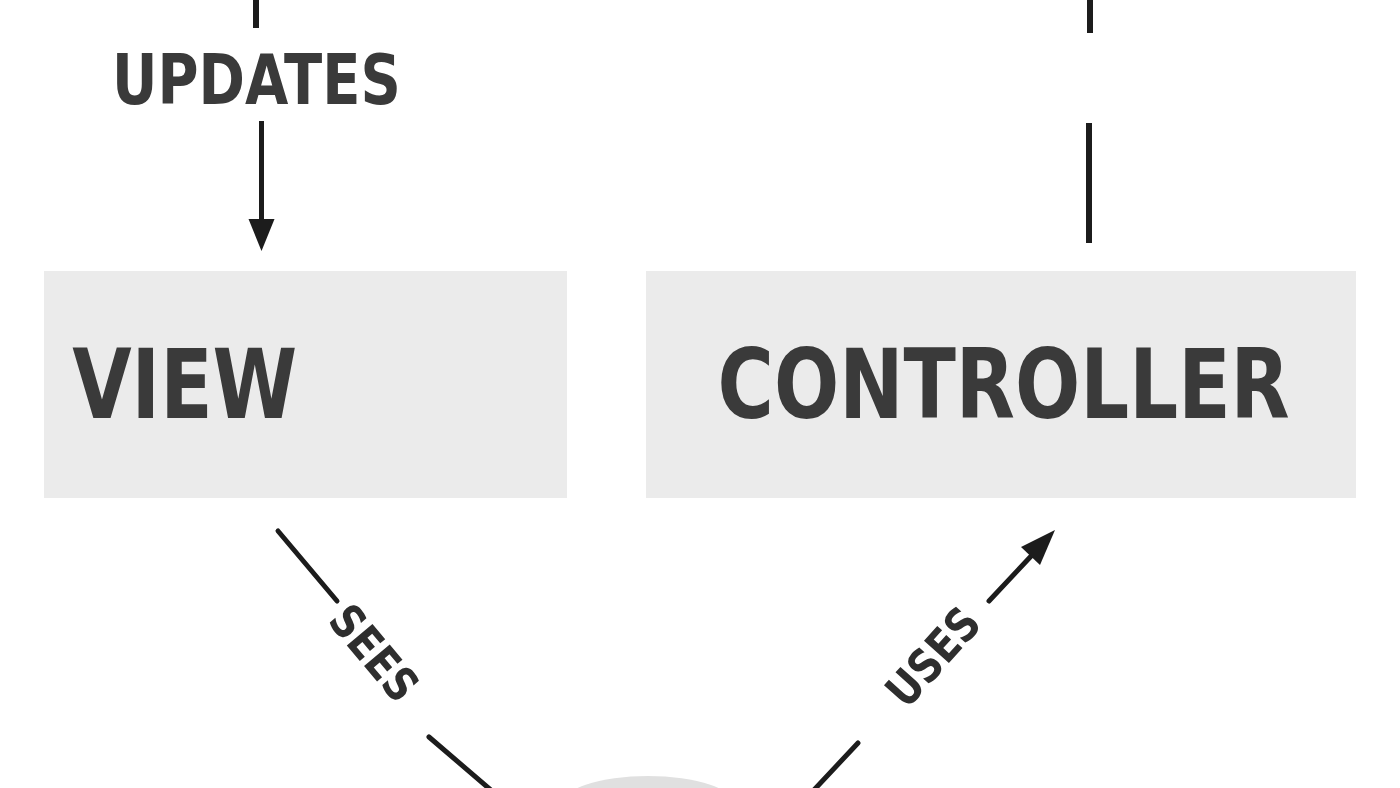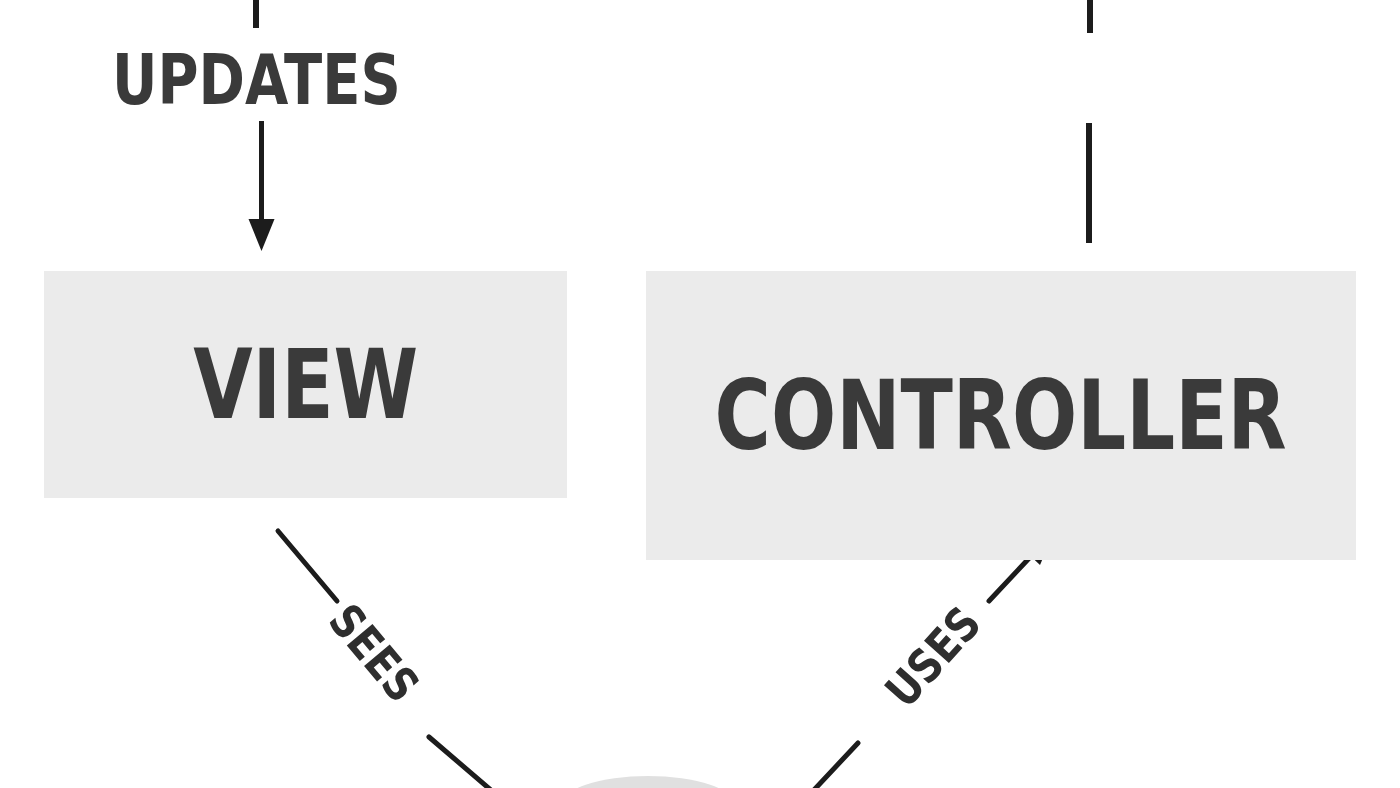--- a/index.html
+++ b/index.html
@@ -14,23 +14,23 @@
   body{width:1400px;height:788px;overflow:hidden;
        font-family:"DejaVu Sans","Liberation Sans",sans-serif;}
   .stage{position:relative;width:1400px;height:788px;background:var(--background);
          filter:blur(0.7px);padding-left:38px;}
   svg.connectors{position:absolute;left:0;top:0;width:1400px;height:788px;}
   svg.connectors .stroke{stroke:var(--line);fill:none;}
   svg.connectors .fillhead{fill:var(--line);stroke:none;}
   svg.connectors .blob{fill:var(--ellipse-fill);stroke:none;}
 
   .node{position:absolute;background:var(--node-fill);
-        display:flex;align-items:center;justify-content:center;}
+        display:flex;align-items:center;justify-content:flex-start;}
   .node-view{left:44px;top:271px;width:523px;height:227px;}
-  .node-controller{left:646px;top:271px;width:710px;height:289px;}
+  .node-controller{left:646px;top:271px;width:710px;height:227px;}
   .node-label{font-weight:bold;font-size:96px;color:var(--node-text);
               line-height:1;white-space:nowrap;display:inline-block;
               transform:scaleX(0.80);}
 
   .edge-label-top{position:absolute;top:45px;height:70px;text-align:center;
                   font-weight:bold;font-size:70px;color:var(--node-text);
                   line-height:1;white-space:nowrap;}
   .edge-label-top>span{display:inline-block;transform:scaleX(0.80);}
   .updates-pos{left:56px;width:400px;}
   .manipulates-pos{left:790px;width:500px;}

